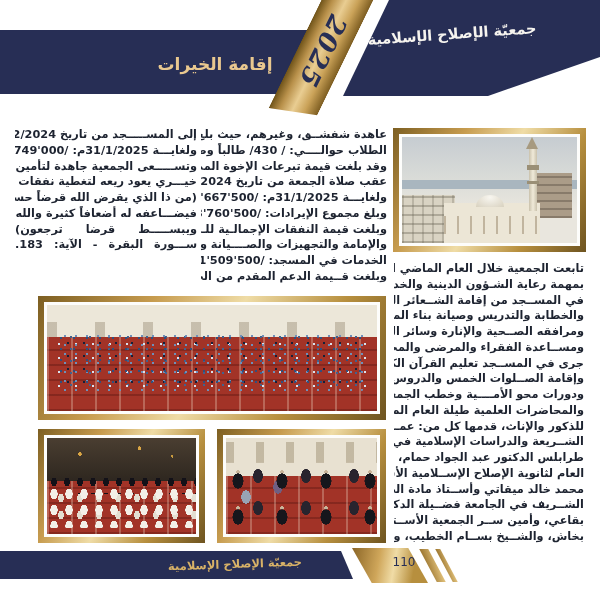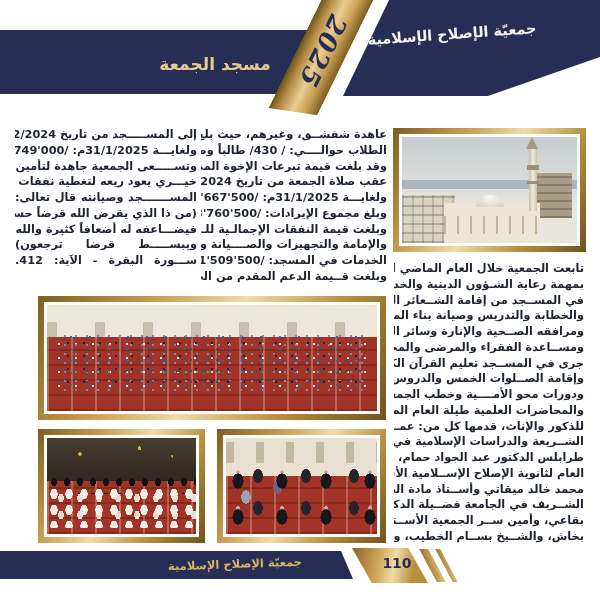--- a/index.html
+++ b/index.html
@@ -113,34 +113,34 @@
 
   
   .footer-band{position:absolute;left:0;top:551px;width:353px;height:28px;background:#272e55;
                clip-path:polygon(0 0,341px 0,353px 100%,0 100%);}
   .org-name-bottom{position:absolute;left:160px;top:557px;width:150px;text-align:center;
                    color:#d8b267;font-size:11.5px;font-weight:bold;direction:rtl;
                    transform:rotate(-2deg);}
   .page-num-shape{position:absolute;left:352px;top:548px;width:76px;height:35px;
       background:linear-gradient(100deg,#8a6526,#cfa65a 35%,#f0dca6 55%,#b78f3e 80%);
       clip-path:polygon(0 0,74% 0,100% 100%,26% 100%);}
-  .page-num{position:absolute;left:7px;top:7px;width:100%;text-align:center;
-            color:#272e55;font-size:14px;font-weight:bold;}
+  .page-num{position:absolute;left:14px;top:7px;width:100%;text-align:center;
+            color:#272e55;font-size:12px;font-weight:normal;}
   .stripe{position:absolute;top:549px;height:33px;transform:skewX(28deg);
           background:linear-gradient(100deg,#9a742e,#e2c27c);}
   .stripe-1{left:428px;width:9px;}
   .stripe-2{left:444px;width:5px;}
 </style>
 </head>
 <body>
 
 <div class="page">
 
   <div class="title-band"></div>
-  <div class="page-title">مسجد الجمعة</div>
+  <div class="page-title">إقامة الخيرات</div>
   <div class="right-band"></div>
   <div class="org-name-top">جمعيّة الإصلاح الإسلامية</div>
   <div class="ribbon">
     <span class="ribbon-year">2025</span>
   </div>
 
   <div class="photo photo-mosque">
     <div class="frame">
       <div class="mat">
         <div class="scene">
@@ -187,25 +187,24 @@
       <div class="line">وبلغت قيمة النفقات الإجمالـية للـتدريس</div>
       <div class="line">والإمامة والتجهيزات والصــــيانة وسائر</div>
       <div class="line">الخدمات في المسجد: /⁦631'509'500⁩/ل.ل.</div>
       <div class="line">وبلغت قــيمة الدعم المقدم من الجمعــية</div>
     </div>
   <div class="col col-left">
       <div class="line">إلى المســـــجد من تاريخ 26/2/2024م</div>
       <div class="line">ولغايـــة 31/1/2025م: /⁦237'749'000⁩/ل.ل.</div>
       <div class="line">وتســـــعى الجمعية جاهدة لتأمين وقف</div>
       <div class="line">خيـــري يعود ريعه لتغطية نفقات خدمات</div>
-      <div class="line">المســـــــجد وصيانته قال تعالى:</div>
       <div class="line">(من ذا الذي يقرض الله قرضاً حســـــناً</div>
       <div class="line">فيضـــاعفه له أضعافاً كثيرة والله يقبض</div>
       <div class="line">ويبســـــط قرضا ترجعون)</div>
-      <div class="line">ســـورة البقرة - الآية: 412.</div>
+      <div class="line">ســـورة البقرة - الآية: 183.</div>
     </div>
 
   <div class="photo photo-group">
     <div class="frame">
       <div class="mat">
         <div class="scene">
           <div class="wall-band"></div>
           <div class="carpet" style="top:30%;"></div>
           <div class="crowd"></div>
         </div>

